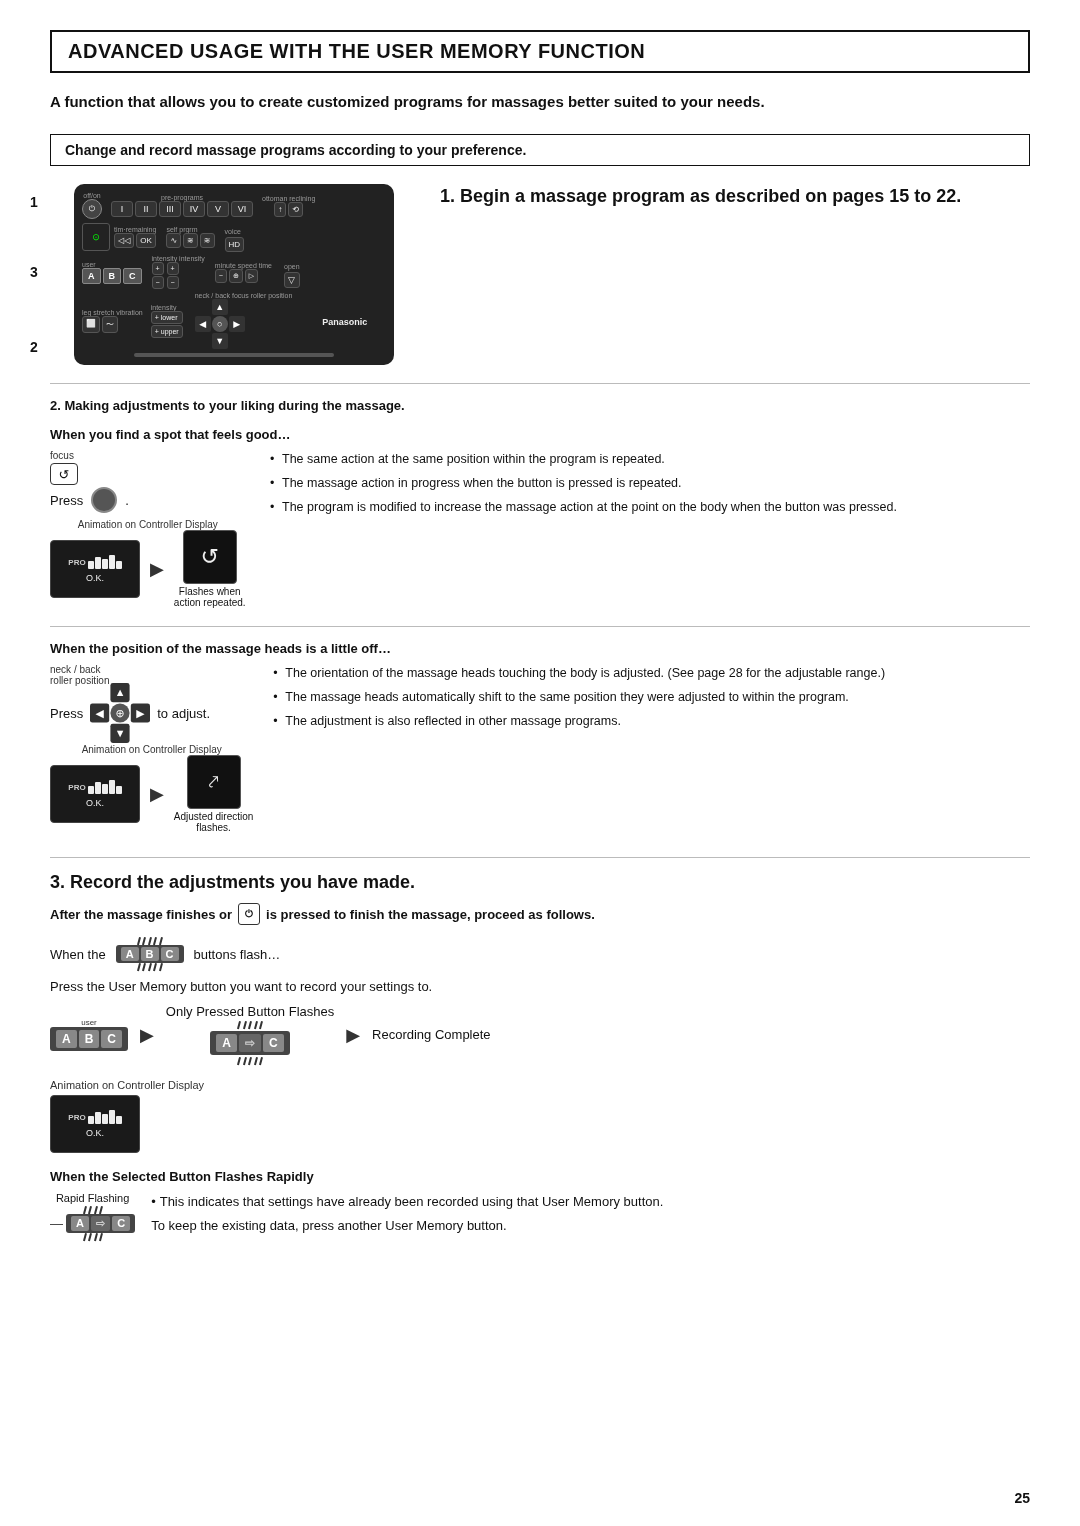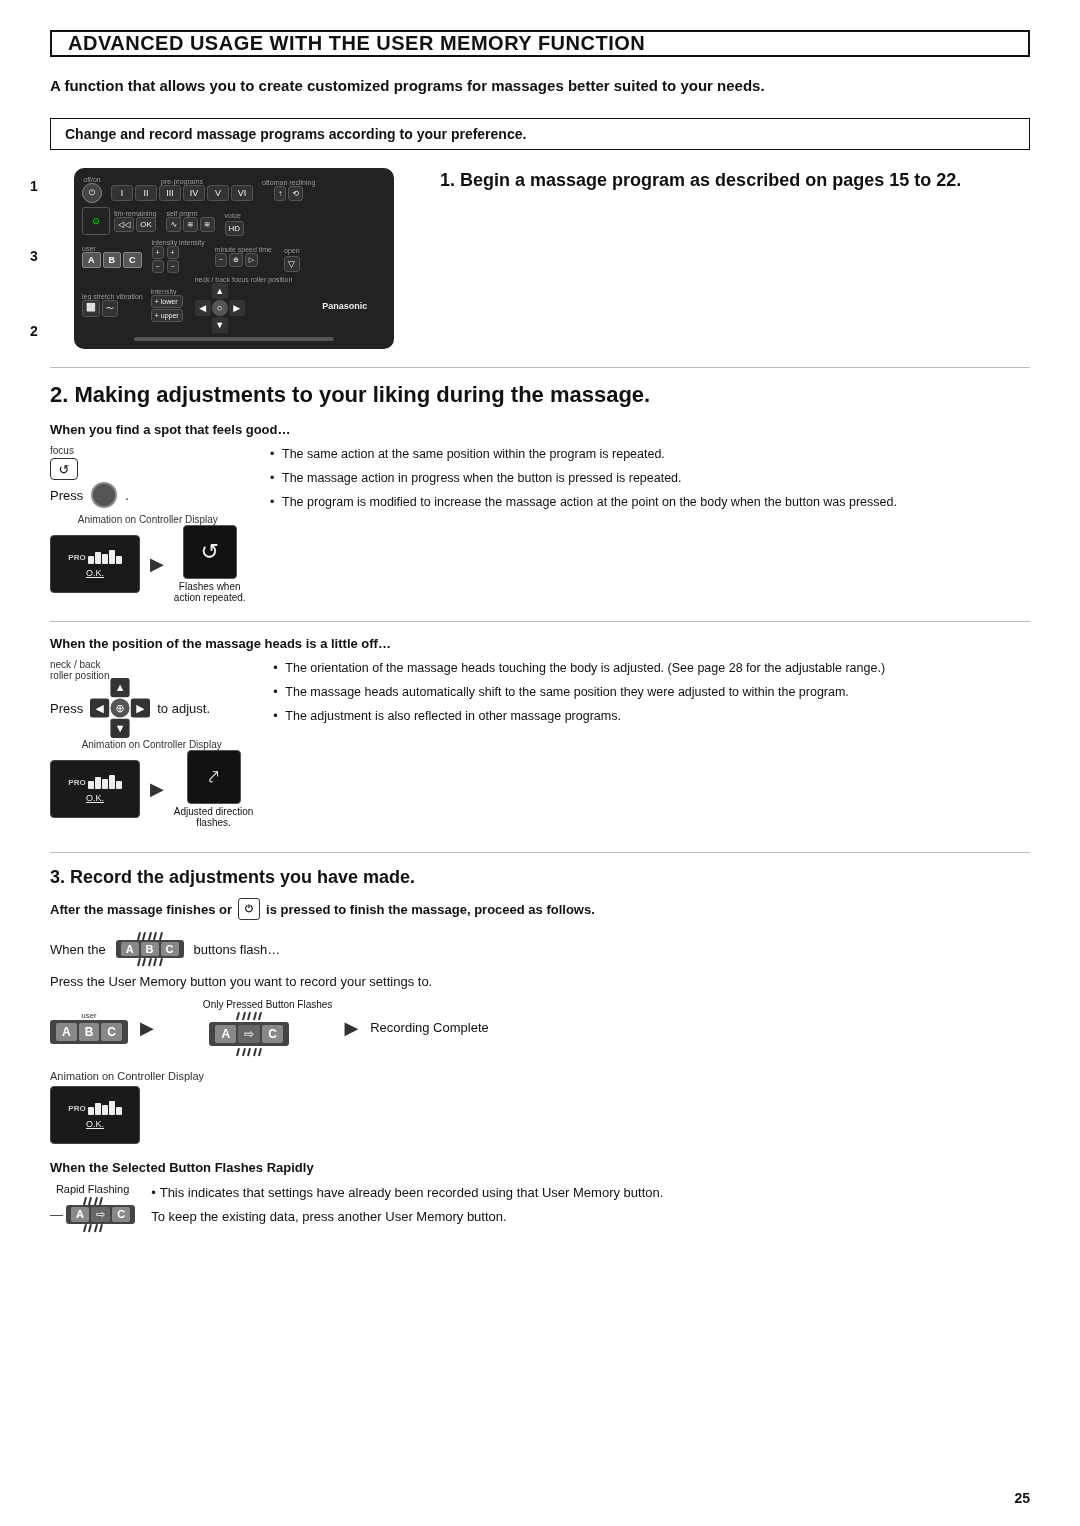--- a/index.html
+++ b/index.html
@@ -10,21 +10,21 @@
       color: #111;
       width: 1080px;
       min-height: 1526px;
       padding: 30px 50px 40px 50px;
       position: relative;
     }
 
     
     .title-box {
       border: 2px solid #111;
-      padding: 0 16px;
+      padding: 8px 16px;
       margin-bottom: 18px;
     }
     .title-box h1 {
       font-size: 20px;
       font-weight: 900;
       letter-spacing: 0.5px;
       text-transform: uppercase;
     }
 
     
@@ -132,21 +132,21 @@
       margin-bottom: 4px;
       line-height: 1.4;
     }
 
     
     .step2-section {
       margin-bottom: 24px;
     }
 
     .step2-heading {
-      font-size: 22px;
+      font-size: 13px;
       font-weight: 700;
       margin-bottom: 14px;
     }
 
     .sub-step {
       margin-bottom: 18px;
     }
 
     .sub-step-heading {
       font-weight: 700;
@@ -363,21 +363,20 @@
     .pro-wave {
       width: 6px;
       background: #eee;
       border-radius: 1px;
     }
 
     .ok-label {
       font-size: 9px;
       color: #eee;
       margin-top: 4px;
-      text-decoration: underline;
     }
 
     .anim-display-col {
       display: flex;
       flex-direction: column;
       align-items: center;
     }
 
     .divider-line {
       border: none;
@@ -759,21 +758,21 @@
         <span style="background:#888;color:#fff;font-weight:700;font-size:12px;padding:2px 6px;border-radius:2px;">A</span>
         <span style="background:#888;color:#fff;font-weight:700;font-size:12px;padding:2px 6px;border-radius:2px;">B</span>
         <span style="background:#888;color:#fff;font-weight:700;font-size:12px;padding:2px 6px;border-radius:2px;">C</span>
       </div>
     </div>
 
     <span class="arrow-tri">▶</span>
 
     <div class="flow-node">
       <div style="display:flex;flex-direction:column;align-items:center;gap:2px;">
-        <span style="font-size:10px;margin-left:37px;">Only Pressed Button Flashes</span>
+        <span style="font-size:13px;">Only Pressed Button Flashes</span>
         <div style="display:flex;flex-direction:column;align-items:center;">
           <div class="flash-top-lines" style="margin-bottom:2px;">
             <div class="fline angled"></div>
             <div class="fline angled"></div>
             <div class="fline angled"></div>
             <div class="fline angled"></div>
             <div class="fline angled"></div>
           </div>
           <div style="background:#444;padding:3px 6px;border-radius:3px;display:flex;gap:2px;">
             <span style="background:#888;color:#fff;font-weight:700;font-size:12px;padding:2px 6px;border-radius:2px;">A</span>

